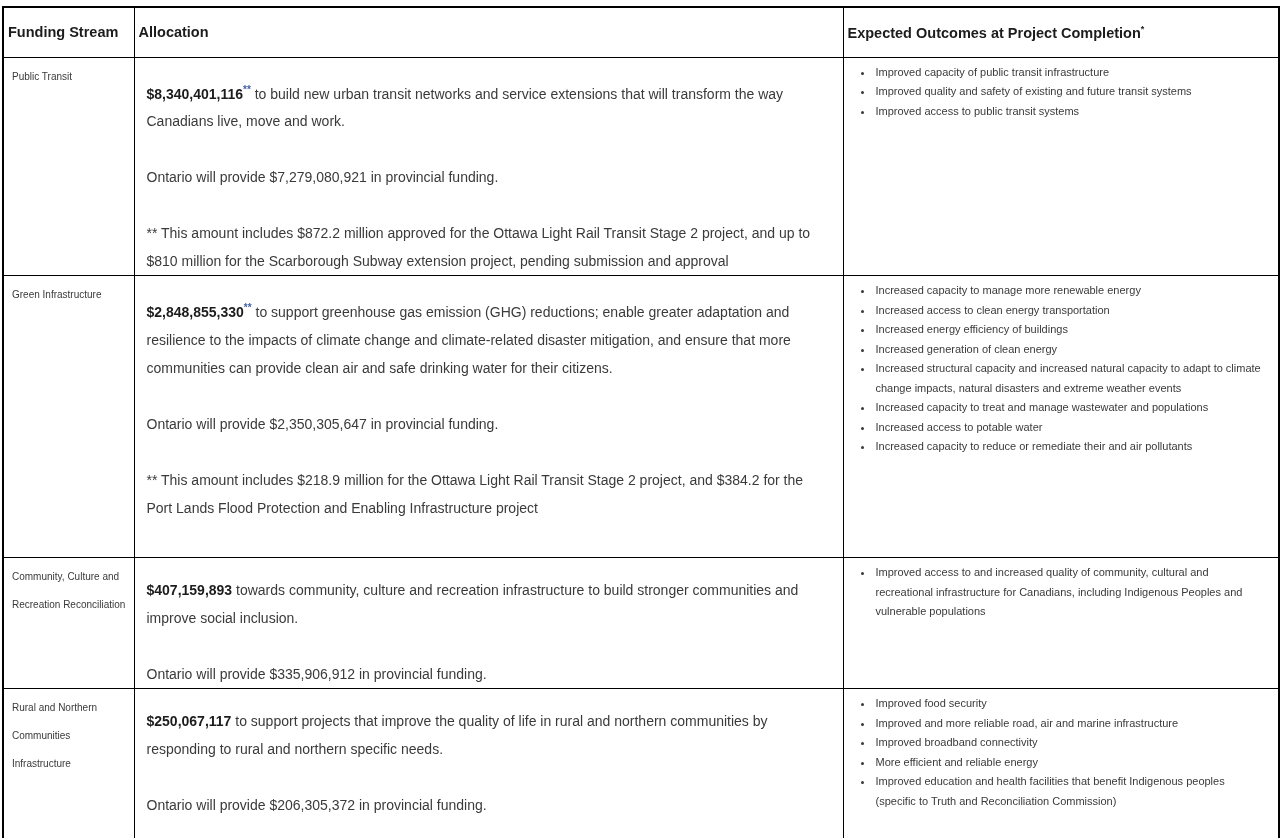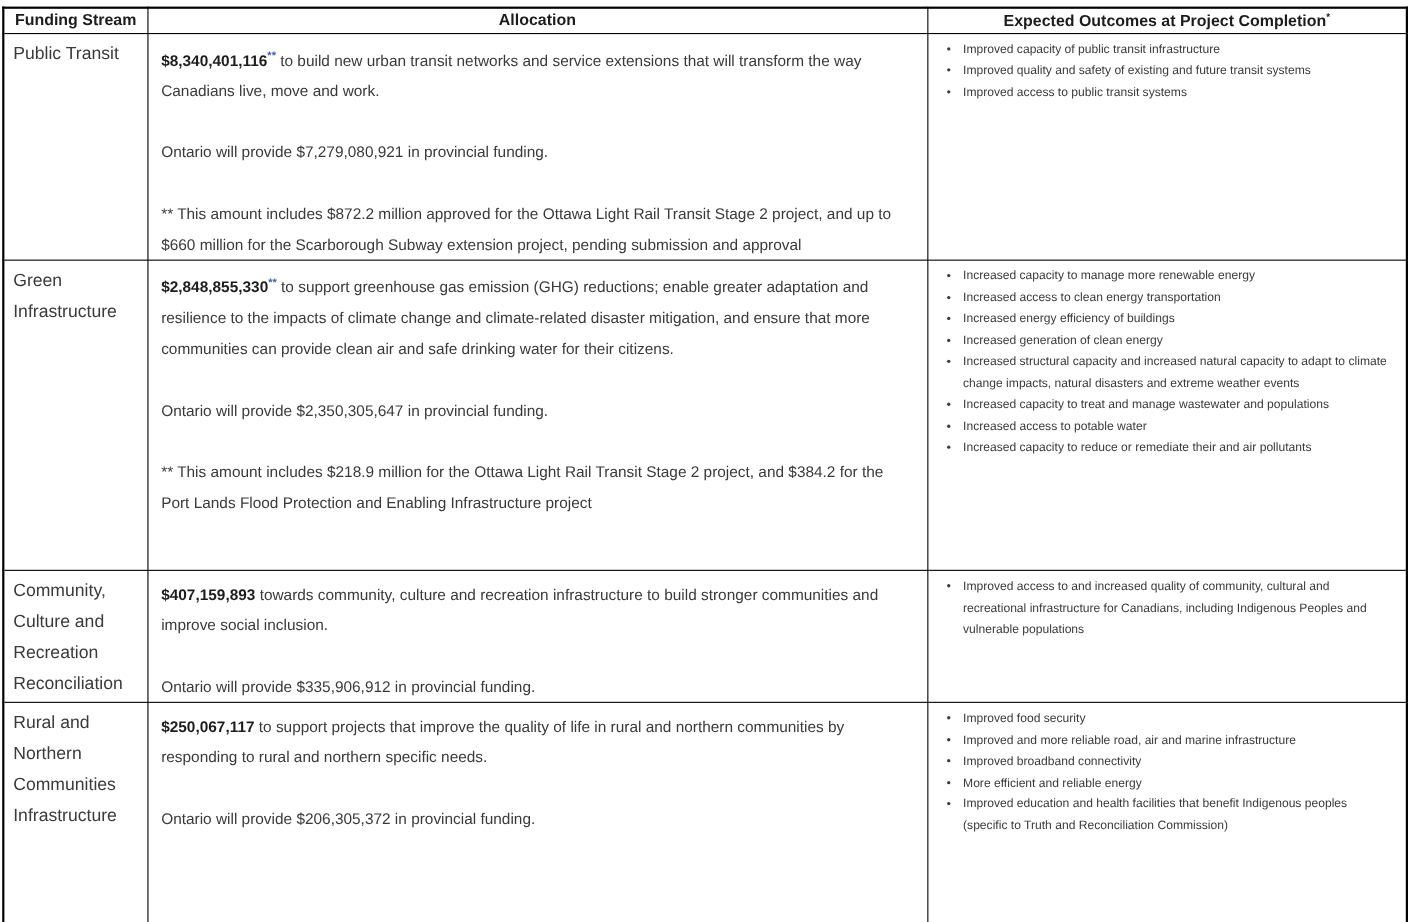--- a/index.html
+++ b/index.html
@@ -24,35 +24,35 @@
   }
   th, td {
     border: 1px solid var(--border-color);
     vertical-align: top;
     overflow: hidden;
   }
   th {
     font-size: 14.5px;
     font-weight: bold;
     color: var(--bold-color);
-    text-align: center;
+    text-align: left;
     vertical-align: middle;
     height: 22px;
-    padding: 2px 4px;
+    padding: 16px 4px;
   }
   th sup { font-size: 9px; }
   td.stream {
-    font-size: 16px;
+    font-size: 10px;
     line-height: 28px;
     padding: 5px 6px 0 8px;
   }
   td.alloc {
     font-size: 14px;
     line-height: 28px;
-    padding: 7px 14px 0 12px;
+    padding: 18px 14px 0 12px;
   }
   td.alloc p { margin: 0 0 28px 0; }
   td.alloc p:last-child { margin-bottom: 0; }
   td.alloc strong { color: var(--bold-color); font-weight: 700; }
   sup.fn {
     color: var(--footnote-marker);
     font-size: 10px;
     font-weight: 700;
   }
   td.outcomes {
@@ -84,21 +84,21 @@
       <th><span>Expected Outcomes at Project Completion</span><sup>*</sup></th>
     </tr>
   </thead>
   <tbody>
 
     <tr class="r1">
       <td class="stream">Public Transit</td>
       <td class="alloc">
         <p><strong>$8,340,401,116</strong><sup class="fn">**</sup><span> to build new urban transit networks and service extensions that will transform the way Canadians live, move and work.</span></p>
         <p>Ontario will provide $7,279,080,921 in provincial funding.</p>
-        <p>** This amount includes $872.2 million approved for the Ottawa Light Rail Transit Stage 2 project, and up to $660 million for the Scarborough Subway extension project, pending submission and approval</p>
+        <p>** This amount includes $872.2 million approved for the Ottawa Light Rail Transit Stage 2 project, and up to $810 million for the Scarborough Subway extension project, pending submission and approval</p>
       </td>
       <td class="outcomes">
         <ul>
           <li>Improved capacity of public transit infrastructure</li>
           <li>Improved quality and safety of existing and future transit systems</li>
           <li>Improved access to public transit systems</li>
         </ul>
       </td>
     </tr>
 

